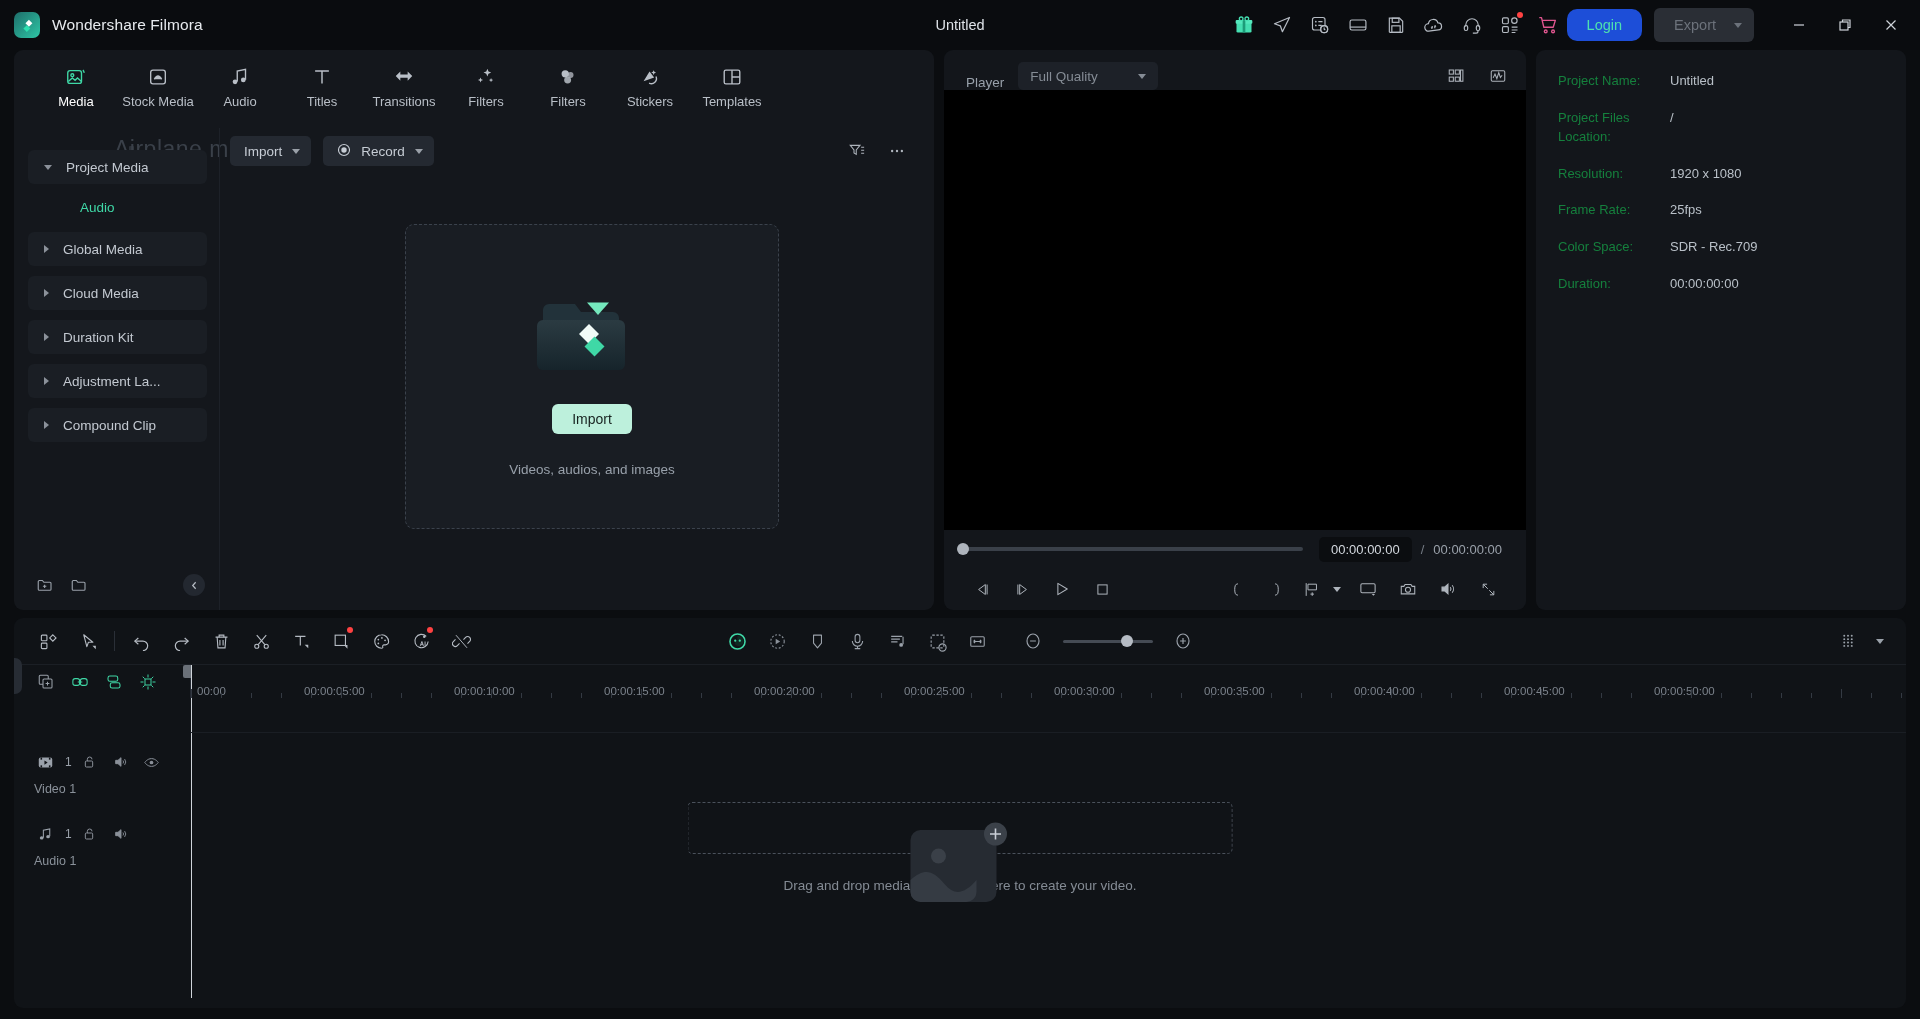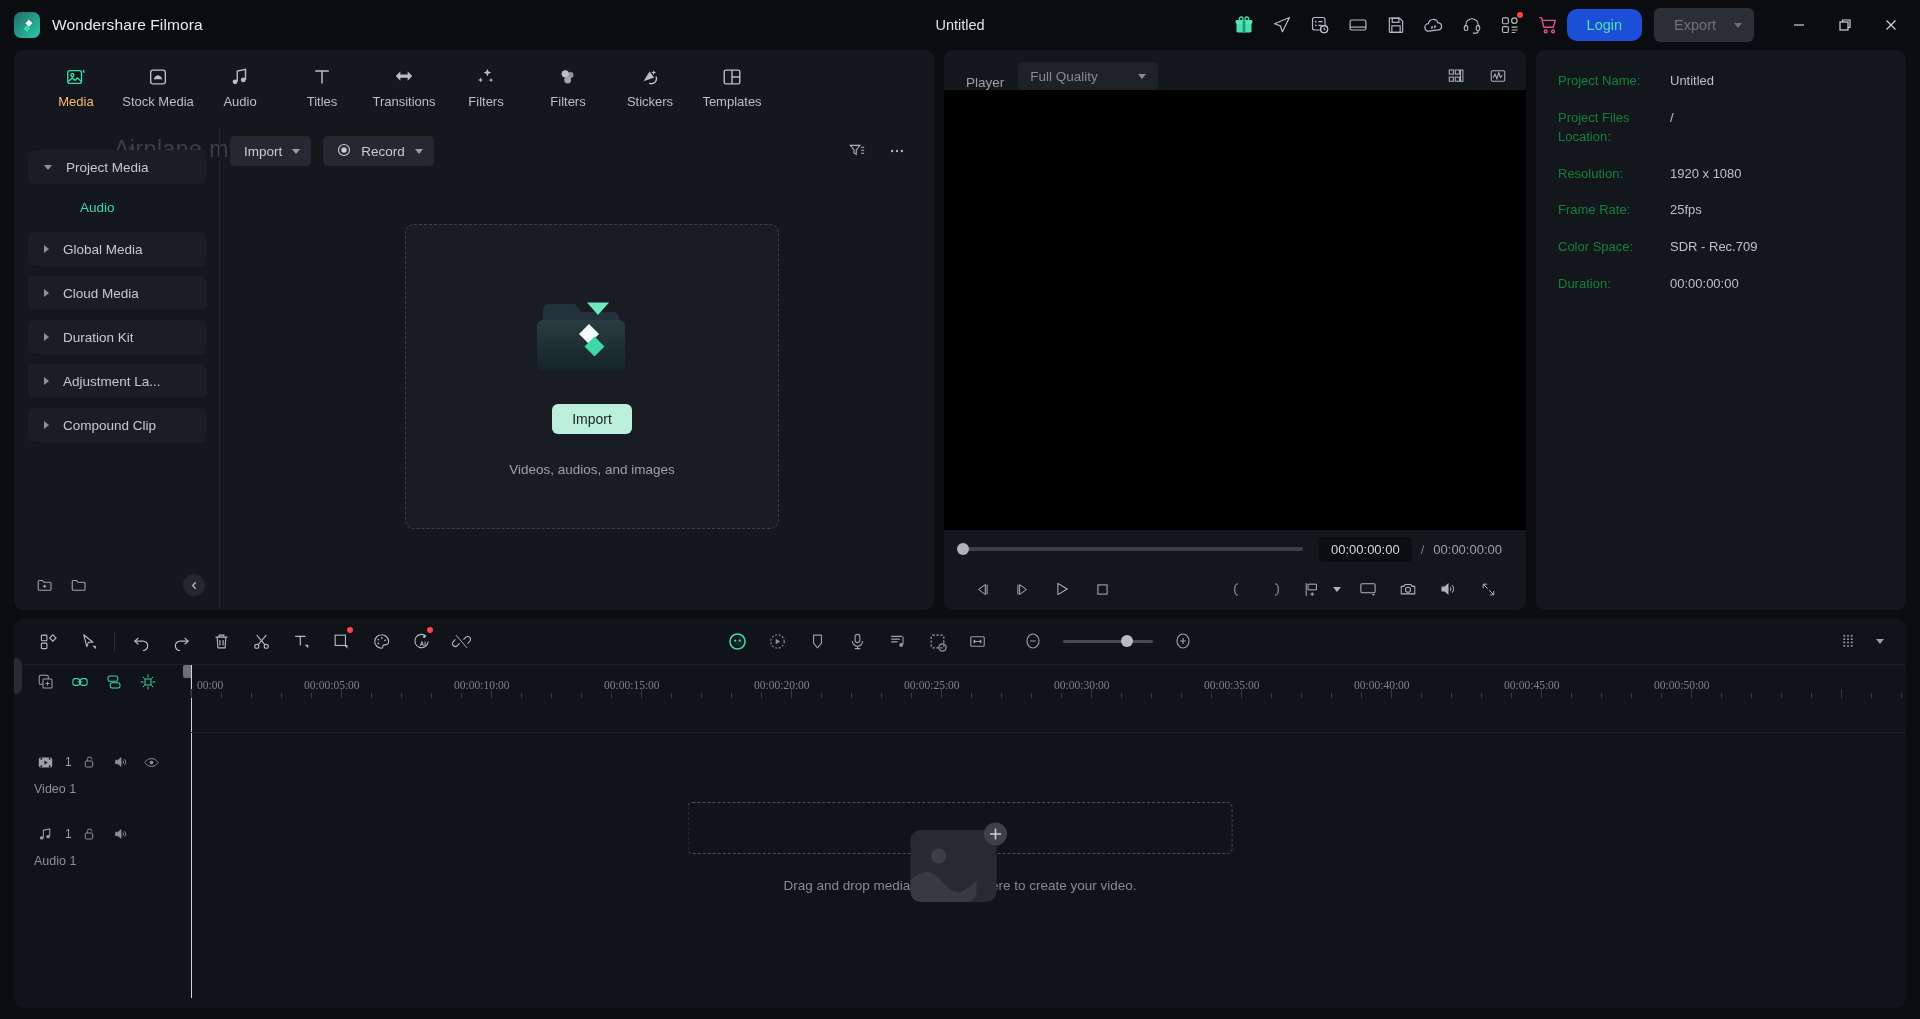--- a/index.html
+++ b/index.html
@@ -60,21 +60,21 @@
   .media-panel{
     position:absolute; left:14px; top:50px; width:920px; height:560px;
     background:#14171c; border-radius:9px; overflow:hidden;
   }
   .tabbar{ display:flex; padding:8px 22px 0 26px; gap:10px; position:relative;}
   .tab{
     width:72px; display:flex; flex-direction:column; align-items:center; gap:6px;
     padding:8px 0 6px; cursor:default; border-radius:6px;
   }
   .tab .tl{ font-size:13px; color:#b9bfc7; white-space:nowrap; }
-  .tab.active .tl{ color:#fdba74; }
+  .tab.active .tl{ color:#ffffff; }
   .tab svg{display:block}
 
   .airplane-toast{
     position:absolute; left:100px; top:86px;
     font-size:23px; color:#3a4049; letter-spacing:.5px; pointer-events:none;
     font-family:"Liberation Sans", sans-serif;
   }
   .toast-bars{
     position:absolute; left:83px; top:96px; display:flex; align-items:flex-end; gap:3px;
   }
@@ -181,21 +181,21 @@
   .tl-center{ position:absolute; left:50%; transform:translateX(-50%); display:flex; align-items:center;}
   .zoom-track{ width:90px;height:3px;background:#454b54;border-radius:2px;position:relative;margin:0 10px;}
   .zoom-knob{position:absolute;left:58px;top:-4.5px;width:12px;height:12px;border-radius:50%;background:#b6bcc4;cursor:default;}
   .tl-right{ margin-left:auto; display:flex; align-items:center;}
 
   .tl-rule-row{ height:34px; display:flex; border-top:1px solid #1b1f25;}
   .tl-head-ico{ width:176px; display:flex; align-items:center; gap:6px; padding-left:18px;}
   .thi{ width:28px;height:26px;display:flex;align-items:center;justify-content:center;cursor:default;}
   .ruler{ flex:1; position:relative; border-left:1px solid #232831; }
   .ruler .tick{ position:absolute; bottom:0; width:1px; background:#343a43; }
-  .ruler .lab{ position:absolute; top:14px; font-size:11.5px; color:#7b828b; white-space:nowrap;font-family:Liberation Serif, serif;}
+  .ruler .lab{ position:absolute; top:20px; font-size:11.5px; color:#7b828b; white-space:nowrap;}
   .playhead{ position:absolute; left:0; top:0; bottom:-300px; width:1px; background:#cfd4da; }
   .playhead:before{
     content:''; position:absolute; left:-8px; top:0; width:8px;height:13px;
     background:#6a7078; border-radius:2px 0 0 2px;
   }
 
   .tracks{ position:absolute; left:0; right:0; top:114px; bottom:0; }
   .track-head{ position:absolute; left:0; width:176px; }
   .th-row{ display:flex; align-items:center; gap:5px; padding-left:18px; }
   .th-num{ font-size:12px; color:#9aa1aa; margin-left:2px;}

